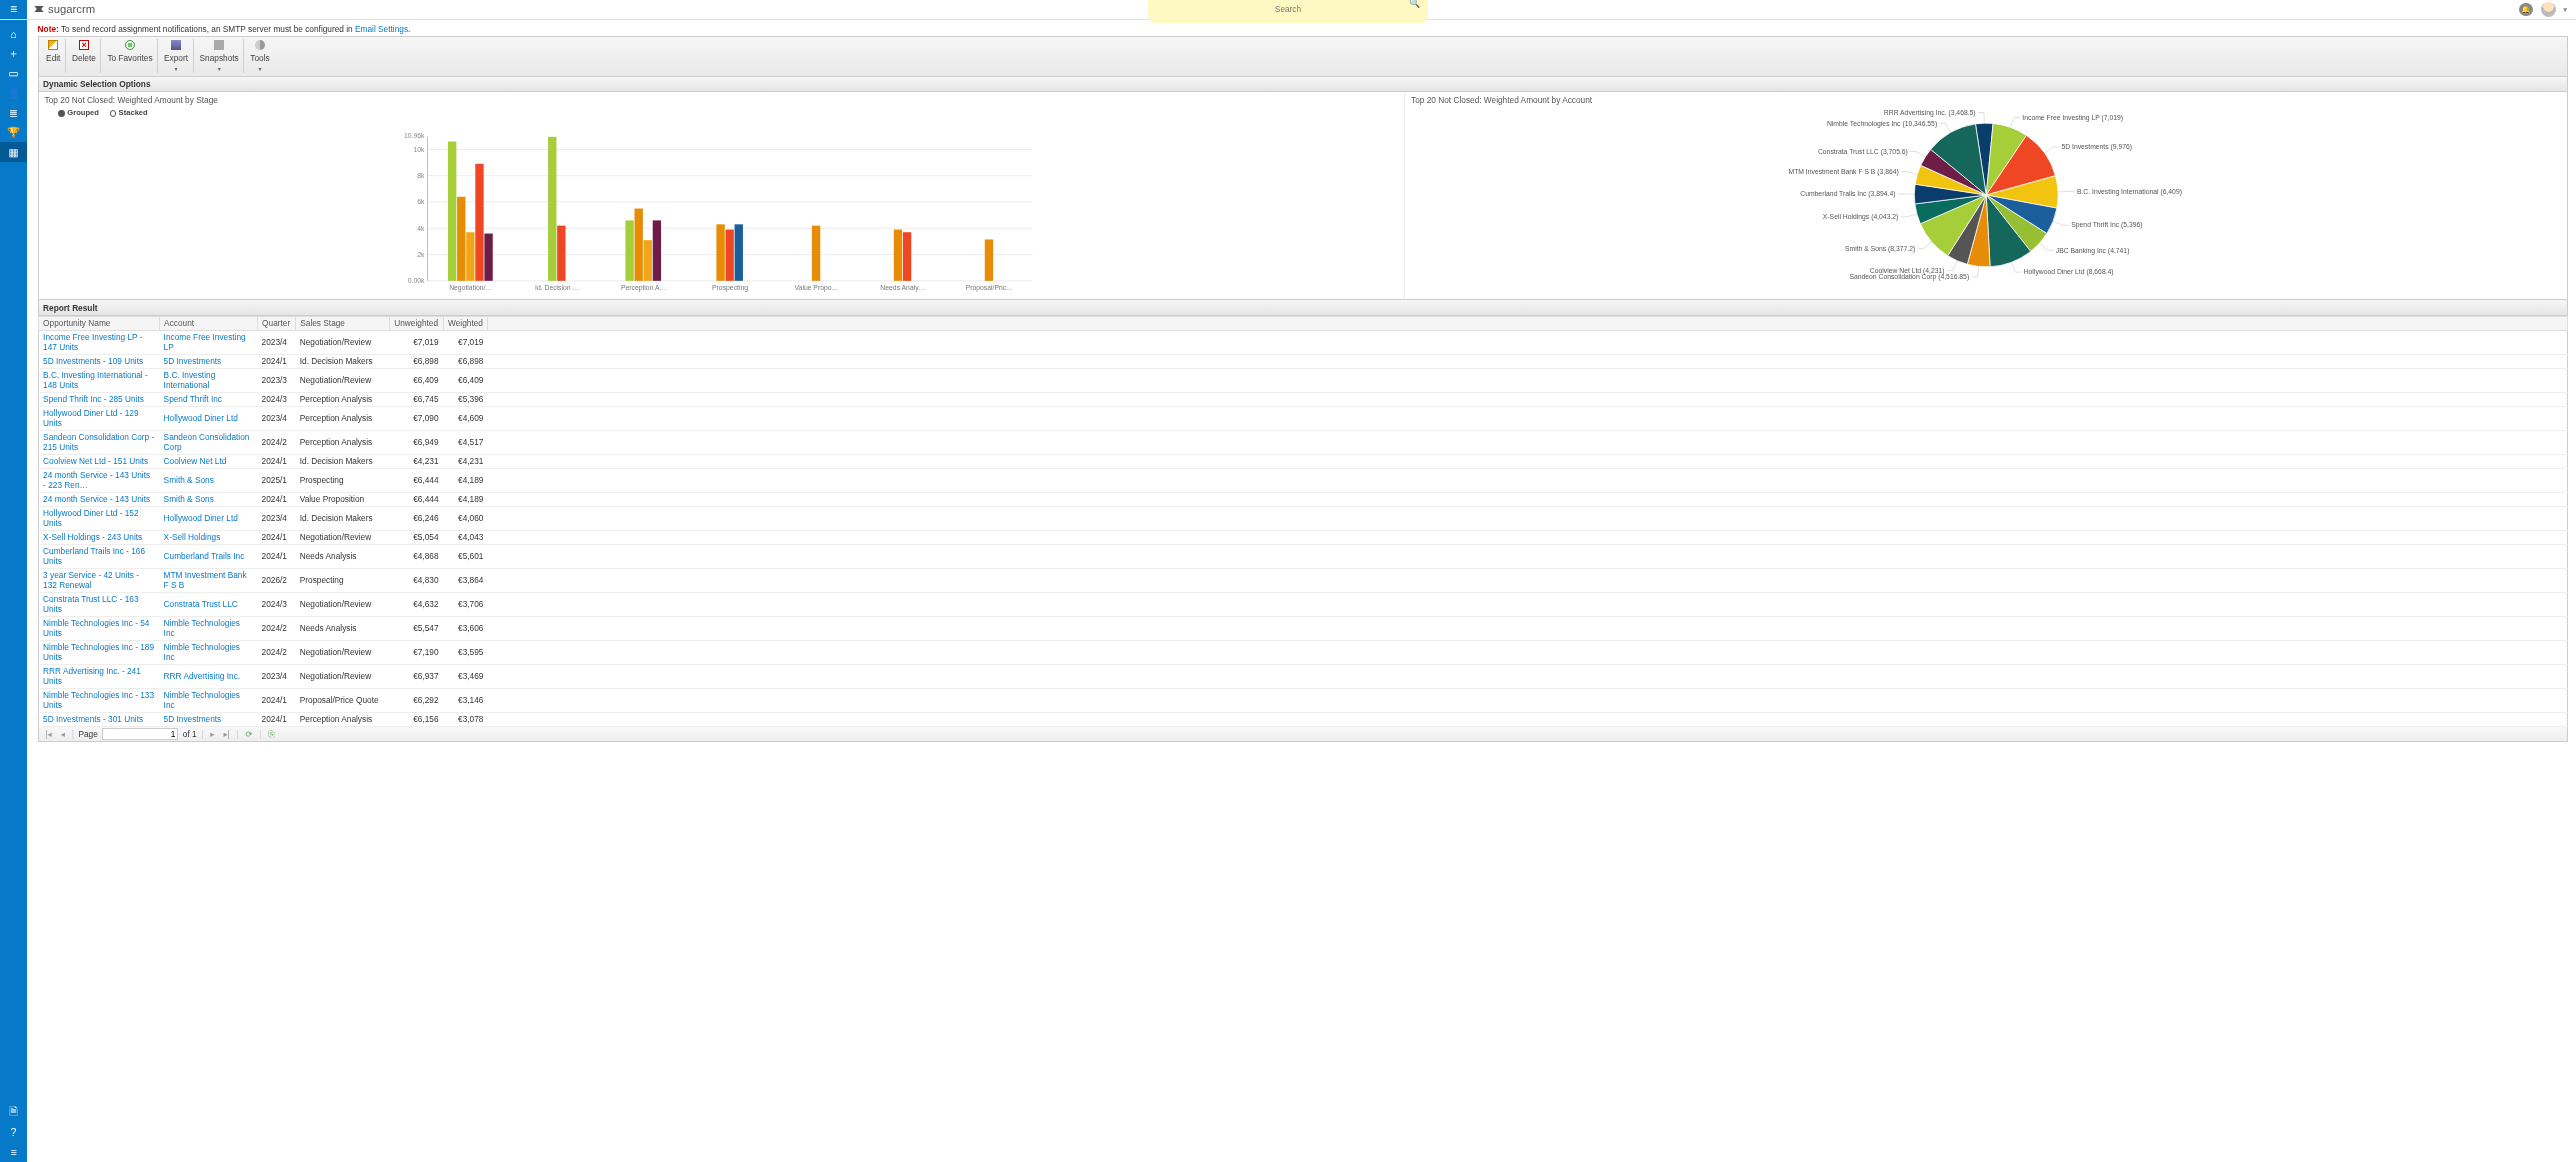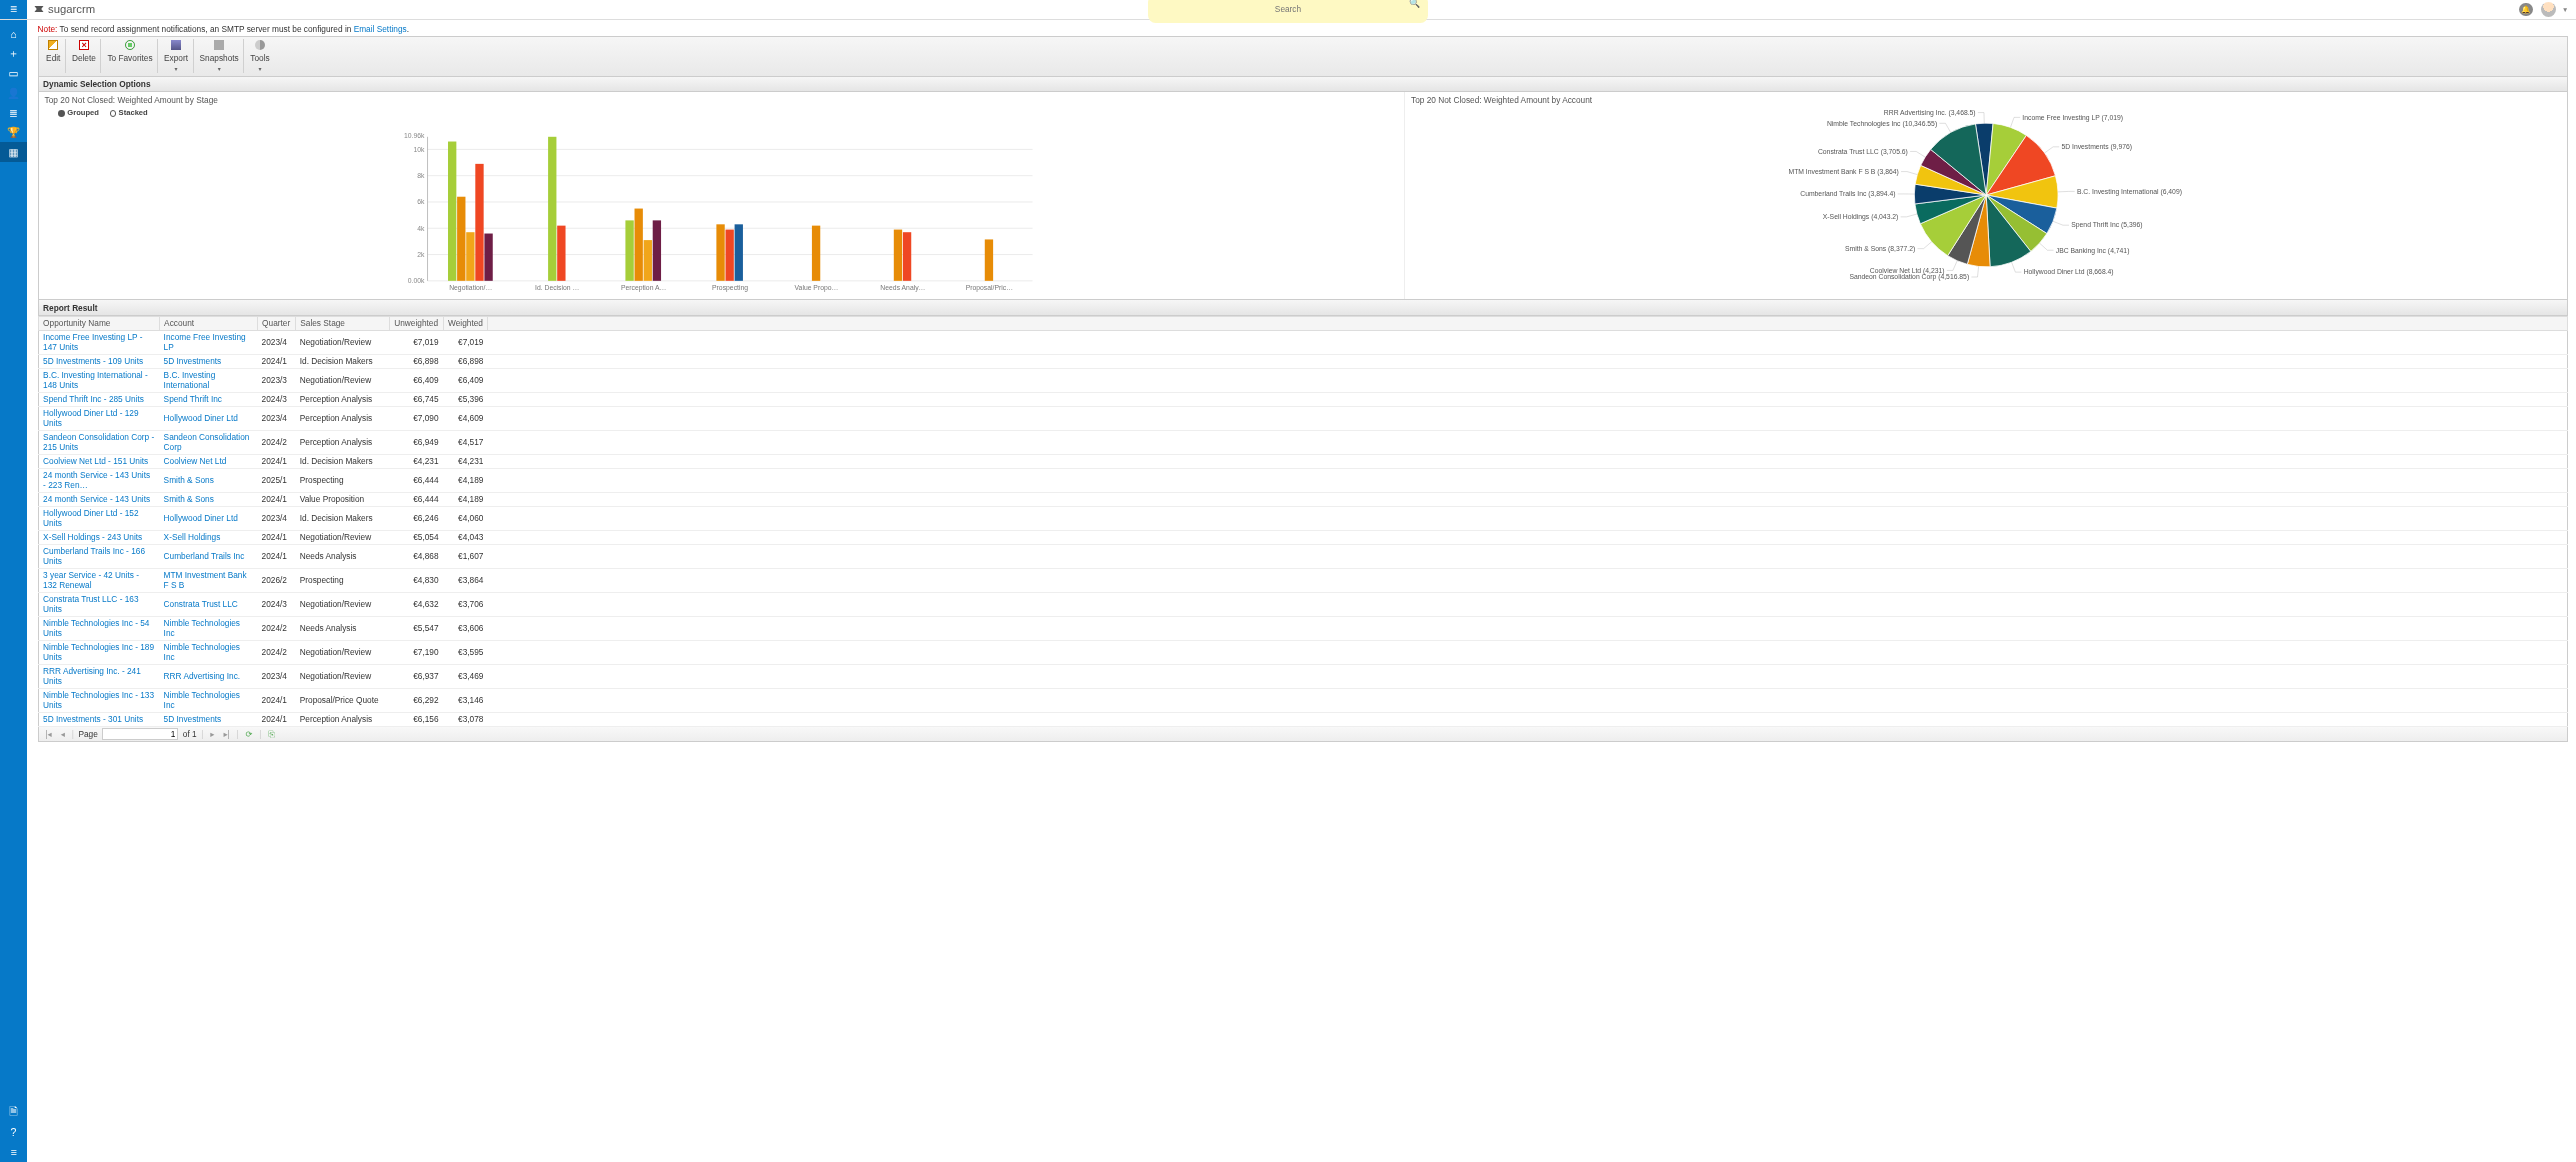--- a/index.html
+++ b/index.html
@@ -93,21 +93,21 @@
   .side-flyout {
     position: absolute; right:-4.5px; bottom:4.5px;
     color:#fff; font-size:6.8px;
   }
 
   .main {
     flex: 1;
     padding: 4.5px 7.6px 7.6px 10.6px;
   }
   .note { font-size: 8.3px; margin-bottom: 1.5px; }
-  .note .red { color: #cc0000; font-weight: normal; }
+  .note .red { color: #cc0000; font-weight: bold; }
   .note a { color: #0679c8; text-decoration: none; }
   .title-row { display:flex; align-items:center; gap:4.5px; margin-bottom: 15px; }
   .page-title { font-size: 13px; font-weight: 400; color: #444; }
   .fav-star { color: #ccc; font-size: 10.6px; }
 
   .toolbar {
     background: linear-gradient(#f6f6f6, #e9e9e9);
     border: 0.8px solid #ccc;
     border-bottom: none;
     padding: 2.3px 3px;
@@ -516,21 +516,21 @@
             <td class="num">€5,054</td>
             <td class="num">€4,043</td>
             <td></td>
           </tr>
           <tr>
             <td><a href="#">Cumberland Trails Inc - 166 Units</a></td>
             <td><a href="#">Cumberland Trails Inc</a></td>
             <td>2024/1</td>
             <td>Needs Analysis</td>
             <td class="num">€4,868</td>
-            <td class="num">€1,607</td>
+            <td class="num">€5,601</td>
             <td></td>
           </tr>
           <tr>
             <td><a href="#">3 year Service - 42 Units - 132 Renewal</a></td>
             <td><a href="#">MTM Investment Bank F S B</a></td>
             <td>2026/2</td>
             <td>Prospecting</td>
             <td class="num">€4,830</td>
             <td class="num">€3,864</td>
             <td></td>

